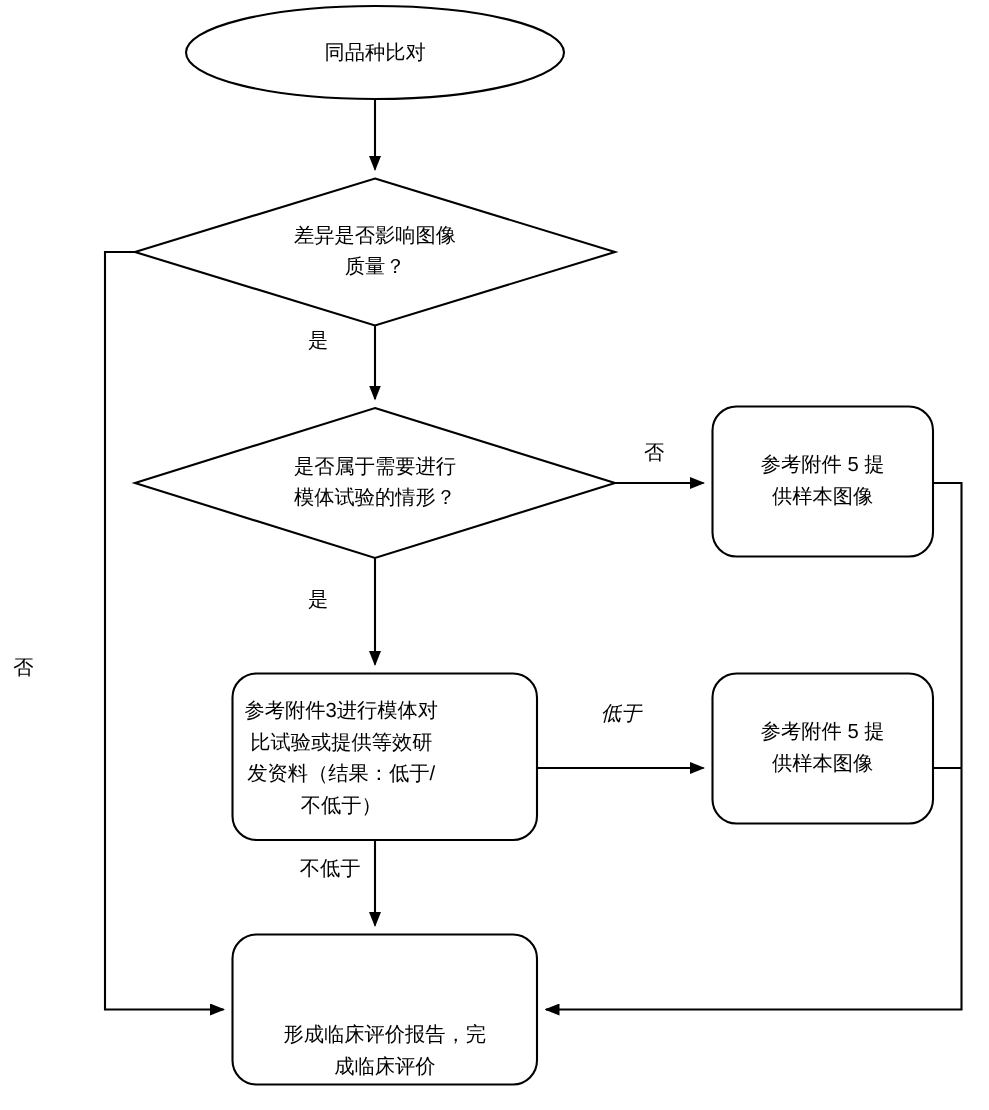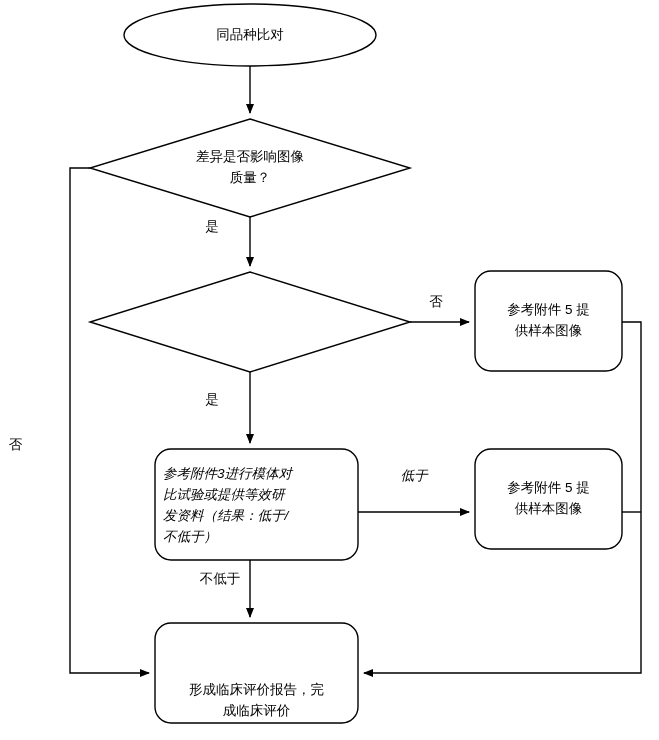--- a/index.html
+++ b/index.html
@@ -91,25 +91,27 @@
     <polyline points="622,322 641,322 641,673 364,673" fill="none" stroke="#000000" stroke-width="1.4" marker-end="url(#arrow)"></polyline>
 
     <polyline points="622,512 641,512" fill="none" stroke="#000000" stroke-width="1.4"></polyline>
   </svg>
 
   <div class="node-text" style="left:124px; top:4px; width:252px; height:62px;">同品种比对</div>
 
   <div class="node-text" style="left:150px; top:137px; width:200px; height:62px;">差异是否影响图像
 质量？</div>
 
+  <div class="node-text" style="left:150px; top:291px; width:200px; height:62px;">是否属于需要进行
+模体试验的情形？</div>
 
   <div class="node-text" style="left:482px; top:271px; width:133px; height:100px;">参考附件 5 提
 供样本图像</div>
 
-  <div class="node-text" style="left:163px; top:449px; width:187px; height:114px; text-align:left; justify-content:flex-start;font-style:italic;">参考附件3进行模体对
+  <div class="node-text" style="left:163px; top:449px; width:187px; height:114px; text-align:center; justify-content:flex-start;">参考附件3进行模体对
 比试验或提供等效研
 发资料（结果：低于/
 不低于）</div>
 
   <div class="node-text" style="left:482px; top:449px; width:133px; height:100px;">参考附件 5 提
 供样本图像</div>
 
   <div class="node-text" style="left:163px; top:651px; width:187px; height:100px;font-family:Liberation Serif, serif;">形成临床评价报告，完
 成临床评价</div>
 

